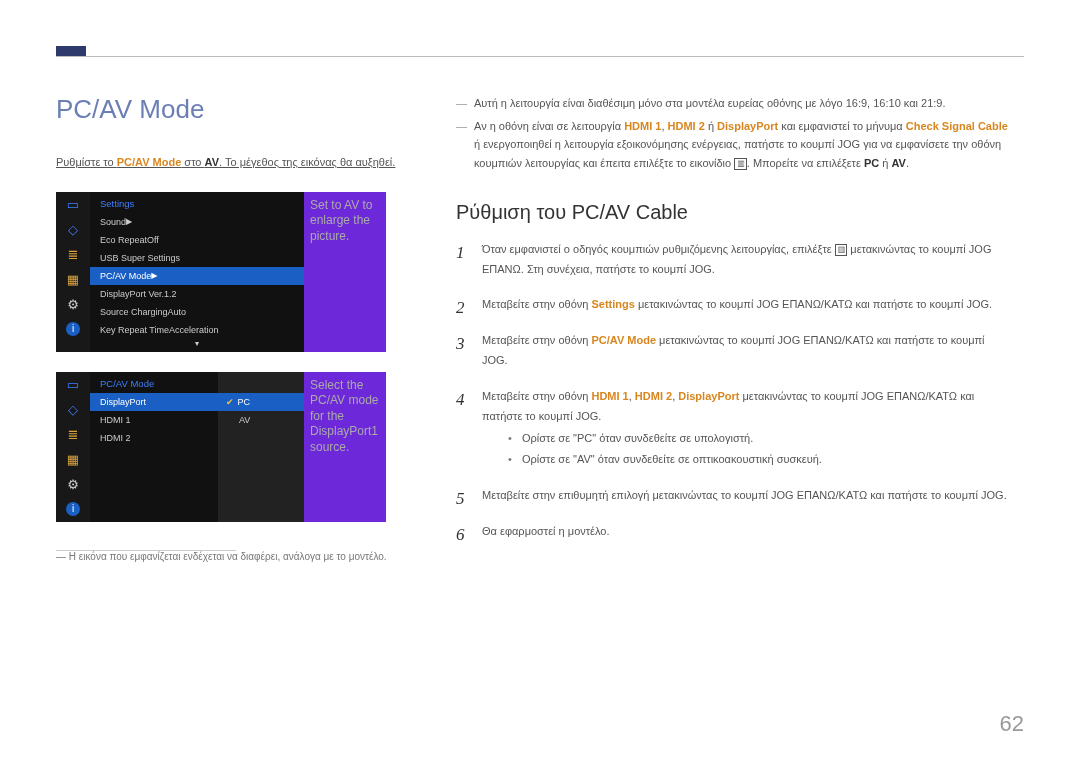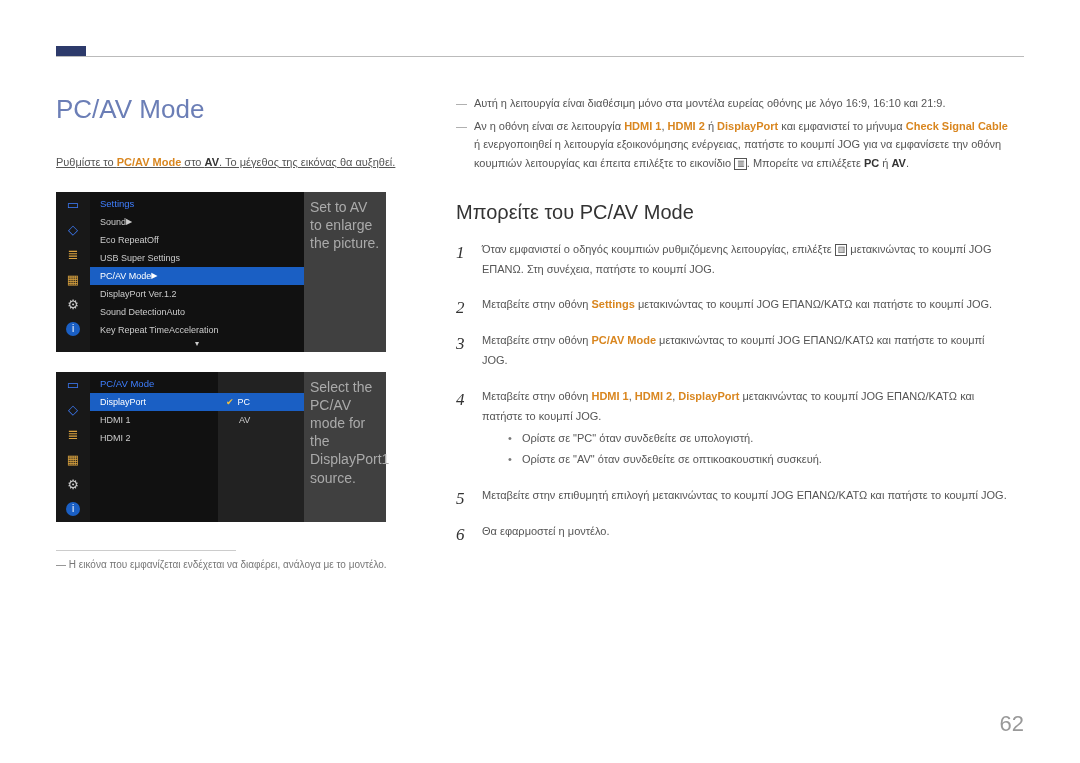--- a/index.html
+++ b/index.html
@@ -59,21 +59,21 @@
     font-size: 13px;
   }
   .ic-mon { color: #3f7fff; }
   .ic-square { color: #3f7fff; }
   .ic-sliders { color: #d9a23f; }
   .ic-grid { color: #d9a23f; }
   .ic-gear { color: #ccc; }
   .ic-info { background: #1a5fc4; color: #fff; border-radius: 50%; width:14px; height:14px; font-size:10px; line-height:14px; text-align:center; margin: 5px auto; }
   .osd-body { flex: 1; display: flex; }
   .osd-list { flex: 1; }
-  .osd-side { width: 82px; padding: 6px 6px; background:#404040; font-size:14px; line-height:1.3; color:#aaa; }
+  .osd-side { width: 82px; padding: 6px 6px; background:#6d28d9; font-size:12px; line-height:1.3; color:#aaa; }
   .osd-head { color: #3f7fff; padding: 6px 10px 4px; font-size: 9.5px; }
   .osd-row {
     display: flex; 
     padding: 4px 10px;
     color: #ccc;
     position: relative;
   }
   .osd-row .arrow { font-size: 8px; color:#ccc; }
   .osd-row.sel { background: #1a5fc4; color: #fff; }
   .osd-row.sel .arrow { color: #fff; }
@@ -89,21 +89,20 @@
   .opt-row.sel { background: #1a5fc4; color:#fff; }
   .check { color: #f0c040; font-size: 9px; }
   .osd-footer-down { text-align:center; font-size:8px; color:#ccc; padding-bottom:4px; }
   .footnote-rule {
     margin-top: 28px;
     border: none;
     border-top: 1px solid #ccc;
     width: 180px;
   }
   .footnote {
-    margin-top: 8px;
     font-size: 10px;
     color: #777;
   }
   
   
   .right-col {
     position: absolute;
     left: 456px; right: 72px; top: 94px;
   }
   .dash-list { list-style: none; }
@@ -226,21 +225,21 @@
           </div>
         <div class="osd-row sel">
             <span>PC/AV Mode</span>
             <span class="arrow">▶</span>
           </div>
         <div class="osd-row">
             <span>DisplayPort Ver.</span>
             <span class="val">1.2</span>
           </div>
         <div class="osd-row">
-            <span>Sound Detection</span>
+            <span>Source Charging</span>
             <span class="val">Auto</span>
           </div>
         <div class="osd-row">
             <span>Key Repeat Time</span>
             <span class="val">Acceleration</span>
           </div>
         <div class="osd-footer-down">▾</div>
       </div>
       <div class="osd-side">Set to AV to enlarge the picture.</div>
     </div>
@@ -290,21 +289,21 @@
 </div>
 
 <div class="right-col">
   <ul class="dash-list">
     <li>Αυτή η λειτουργία είναι διαθέσιμη μόνο στα μοντέλα ευρείας οθόνης με λόγο 16:9, 16:10 και 21:9.</li>
     <li>
       <span>Αν η οθόνη είναι σε λειτουργία </span><span class="hl-o">HDMI 1</span><span>, </span><span class="hl-o">HDMI 2</span><span> ή </span><span class="hl-o">DisplayPort</span><span> και εμφανιστεί το μήνυμα </span><span class="hl-o">Check Signal Cable</span><span> ή ενεργοποιηθεί η λειτουργία εξοικονόμησης ενέργειας, πατήστε το κουμπί JOG για να εμφανίσετε την οθόνη κουμπιών λειτουργίας και έπειτα επιλέξτε το εικονίδιο </span><span class="inline-icon">▥</span><span>. Μπορείτε να επιλέξετε </span><span class="hl-b">PC</span><span> ή </span><span class="hl-b">AV</span><span>.</span>
     </li>
   </ul>
 
-  <h2 class="sect">Μπορείτε του PC/AV Mode</h2>
+  <h2 class="sect">Ρύθμιση του PC/AV Cable</h2>
 
   <ol class="steps">
     <li>
       <span>Όταν εμφανιστεί ο οδηγός κουμπιών ρυθμιζόμενης λειτουργίας, επιλέξτε </span><span class="inline-icon">▥</span><span> μετακινώντας το κουμπί JOG ΕΠΑΝΩ. Στη συνέχεια, πατήστε το κουμπί JOG.</span>
     </li>
     <li>
       <span>Μεταβείτε στην οθόνη </span><span class="hl-o">Settings</span><span> μετακινώντας το κουμπί JOG ΕΠΑΝΩ/ΚΑΤΩ και πατήστε το κουμπί JOG.</span>
     </li>
     <li>
       <span>Μεταβείτε στην οθόνη </span><span class="hl-o">PC/AV Mode</span><span> μετακινώντας το κουμπί JOG ΕΠΑΝΩ/ΚΑΤΩ και πατήστε το κουμπί JOG.</span>

